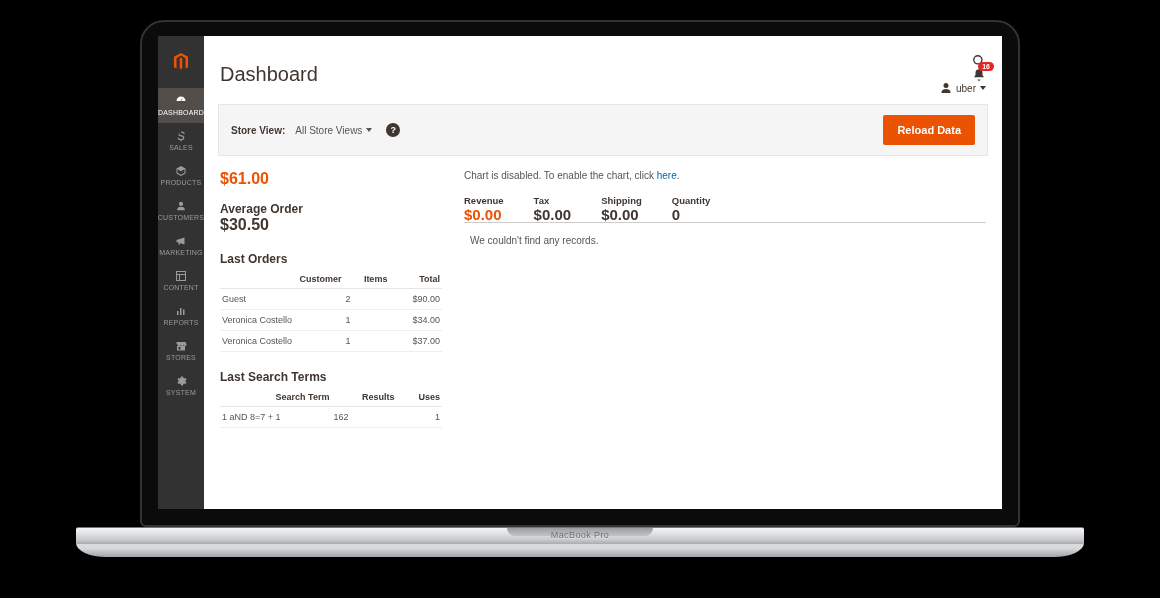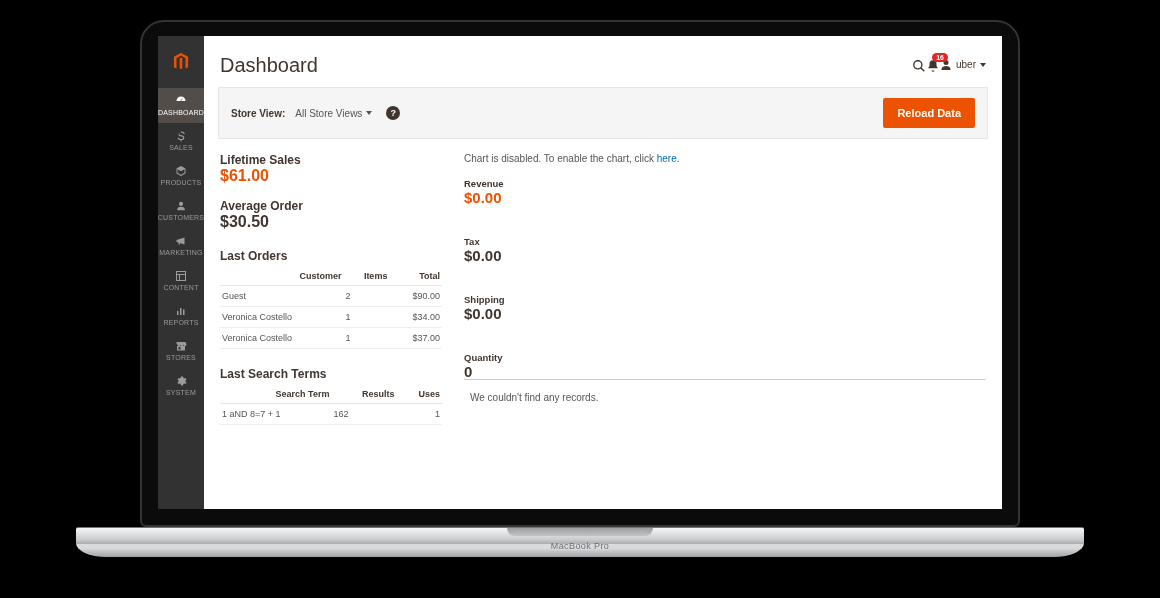--- a/index.html
+++ b/index.html
@@ -50,21 +50,21 @@
     top: 0;
     width: 146px;
     height: 8px;
     border-radius: 0 0 8px 8px;
     background: linear-gradient(#9c9ea2, #c1c3c6);
   }
   .deck-label {
     position: absolute;
     left: 50%;
     transform: translateX(-50%);
-    top: 13px;
+    top: 2px;
     font-size: 9px;
     letter-spacing: .4px;
     color: #6b6d70;
     text-shadow: 0 1px 0 rgba(255,255,255,.4);
   }
 
   
   .sidebar {
     width: 46px;
     background: #333233;
@@ -108,21 +108,21 @@
     display: flex;
     flex-direction: column;
   }
 
   .topbar {
     display: flex;
     align-items: center;
     padding: 18px 16px 10px 16px;
   }
   .page-title { font-size: 20px; font-weight: 400; flex: 1; }
-  .topbar .util { display: flex; align-items: flex-start; gap: 0; }
+  .topbar .util { display: flex; align-items: flex-end; gap: 0; flex-direction: column; }
   .icon-btn { width: 14px; height: 14px; display: flex; align-items: center; justify-content: center; cursor: pointer; position: relative; color: #41362f; }
   .badge {
     position: absolute; top: -6px; right: -8px;
     background: #e22626; color: #fff; font-size: 7px; font-weight: 700;
     padding: 1px 4px; border-radius: 8px; line-height: 1;
   }
   .user { display: flex; align-items: center; gap: 4px; cursor: pointer; font-size: 10px; }
   .user svg { width: 12px; height: 12px; }
 
   .toolbar {
@@ -170,21 +170,21 @@
   table.mini th { text-align: right; font-weight: 700; padding: 4px 2px; border-bottom: 1px solid #e6e6e6; }
   table.mini th.num, table.mini td.num { text-align: right; }
   table.mini td { padding: 5px 2px; border-bottom: 1px solid #eee; color: #555; }
   table.mini tbody tr { cursor: pointer; }
 
   
   .mainpanel { flex: 1; min-width: 0; }
   .chart-msg { font-size: 10px; color: #555; }
   .chart-msg a { color: #006bb4; cursor: pointer; text-decoration: none; }
 
-  .kpis { display: flex; gap: 30px; margin-top: 14px; flex-direction: column; }
+  .kpis { display: flex; gap: 30px; margin-top: 14px; }
   .kpi .lbl { font-size: 9.5px; font-weight: 700; color: #41362f; }
   .kpi .val { font-size: 15px; font-weight: 700; }
   .kpi.accent .val { color: #eb5202; }
 
   .tabs { margin-top: 24px; display: flex; }
   .tab {
     font-size: 10px; padding: 8px 12px;
     background: #f7f7f7; border: 1px solid #ccc;
     cursor: pointer; color: #41362f;
     margin-right: 6px;
@@ -332,21 +332,20 @@
           </span>
           <span class="help">?</span>
           <span class="spacer"></span>
           <button class="btn-primary">Reload Data</button>
         </div>
 
         <div class="content">
 
           <div class="sidepanel">
             <div class="stat-block accent">
-              <div class="hdr">Lifetime Sales</div>
               <div class="val">$61.00</div>
             </div>
             <div class="stat-block">
               <div class="hdr">Average Order</div>
               <div class="val">$30.50</div>
             </div>
 
             <div class="section-hdr">Last Orders</div>
             <table class="mini">
               <thead>

